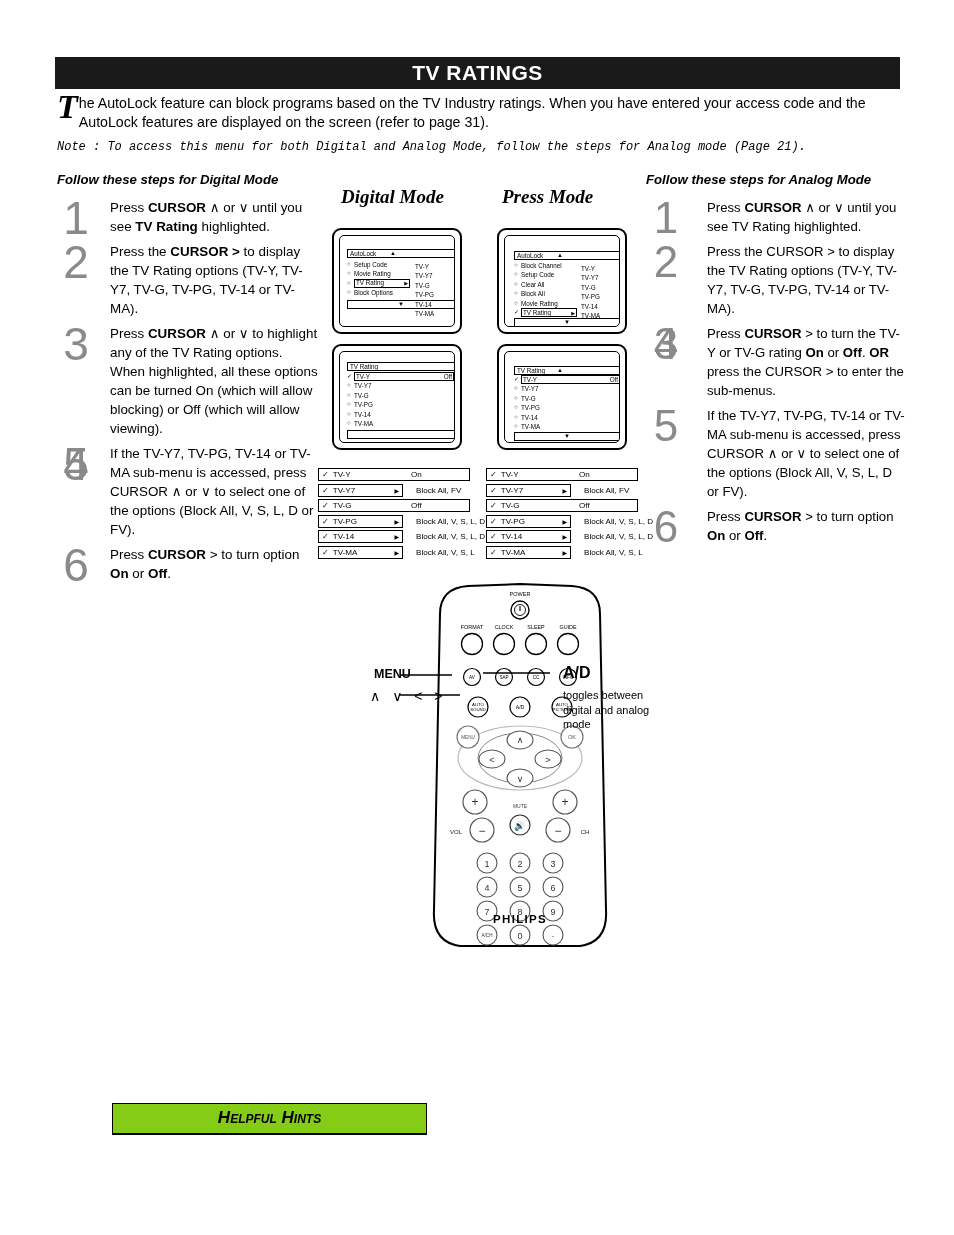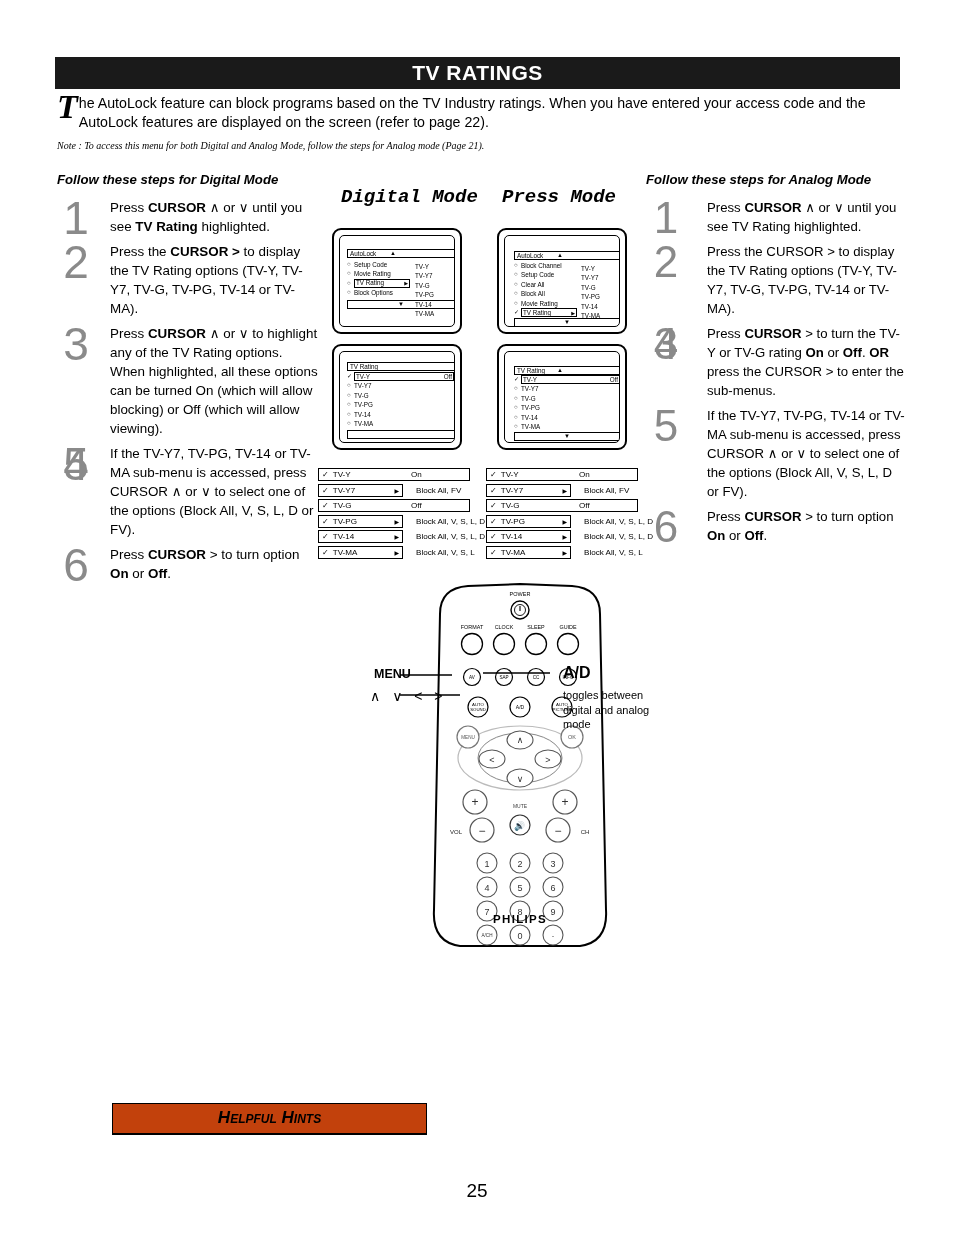--- a/index.html
+++ b/index.html
@@ -52,41 +52,41 @@
     font-style: italic;
     font-weight: bold;
     font-size: 34px;
     line-height: 30px;
     margin: -2px 1px 0 0;
   }
   .note {
     position: absolute;
     left: 57px; top: 140px;
     width: 845px;
-    font-size: 10px;
+    font-size: 12px;
     font-style: italic;
-    font-family: Liberation Serif, serif;
+    font-family: Liberation Mono, monospace;
   }
 
   
   .col-head {
     position: absolute;
     font-size: 13.2px;
     font-weight: bold;
     font-style: italic;
   }
   .col-head.left  { left: 57px;  top: 172px; }
   .col-head.right { left: 646px; top: 172px; }
 
   .mode-label {
     position: absolute;
     font-size: 19px;
     font-weight: bold;
     font-style: italic;
-    font-family: Liberation Mono, monospace;
+    font-family: Liberation Serif, serif;
   }
   .mode-label.digital { left: 341px; top: 186px; }
   .mode-label.analog  { left: 502px; top: 186px; }
 
   
   .steps { position: absolute; }
   .steps.left  { left: 55px;  top: 198px; width: 265px; }
   .steps.right { left: 645px; top: 198px; width: 260px; }
 
   .step {
@@ -247,21 +247,21 @@
 
   
   .hints {
     position: absolute;
     left: 112px; top: 1103px;
     width: 315px;
     border: 1px solid #000;
     box-sizing: border-box;
   }
   .hints-head {
-    background: #c2410c;
+    background: #84cc16;
     border-bottom: 1px solid #000;
     text-align: center;
     font-style: italic;
     font-weight: bold;
     font-size: 17px;
     padding: 4px 0 5px;
     font-variant: small-caps;
   }
   .hints-body {
     padding: 7px 9px 9px;
@@ -282,21 +282,21 @@
 </head>
 <body>
 
 <div class="page">
 
   <div class="title-bar">
     <span class="title-text">TV RATINGS</span>
   </div>
 
   <div class="intro">
-    <span class="dropcap">T</span><span>he AutoLock feature can block programs based on the TV Industry ratings.   When you have entered your access code and the AutoLock features are displayed on the screen (refer to page 22).</span>
+    <span class="dropcap">T</span><span>he AutoLock feature can block programs based on the TV Industry ratings.   When you have entered your access code and the AutoLock features are displayed on the screen (refer to page 31).</span>
   </div>
 
   <div class="note">Note : To access this menu for both Digital and Analog Mode, follow the steps for Analog mode (Page 21).</div>
 
   <div class="col-head left">Follow these steps for Digital Mode</div>
   <div class="col-head right">Follow these steps for Analog Mode</div>
 
   <div class="mode-label digital">Digital Mode</div>
   <div class="mode-label analog">Press Mode</div>
 
@@ -738,14 +738,13 @@
 
   <div class="menu-label" style="left:374px; top:667px;">MENU</div>
   <div class="cursor-glyphs" style="left:370px; top:688px;">∧ ∨ &lt; &gt;</div>
   <div class="ad-label" style="left:563px; top:664px;">A/D</div>
   <div class="callout-text" style="left:563px; top:688px; width:90px;">toggles between digital and analog mode</div>
 
   <div class="hints">
     <div class="hints-head">Helpful Hints</div>
   </div>
 
-  <div class="pageno">25</div>
 </div>
 
 </body></html>

